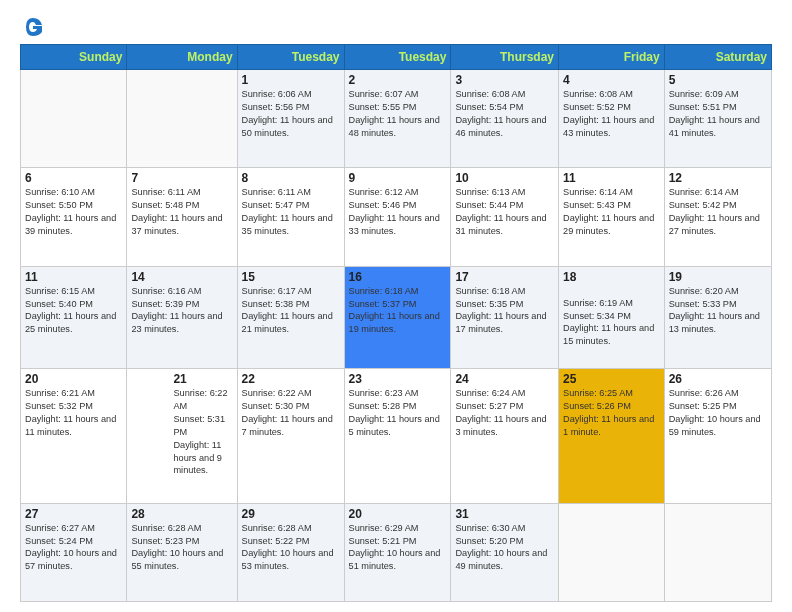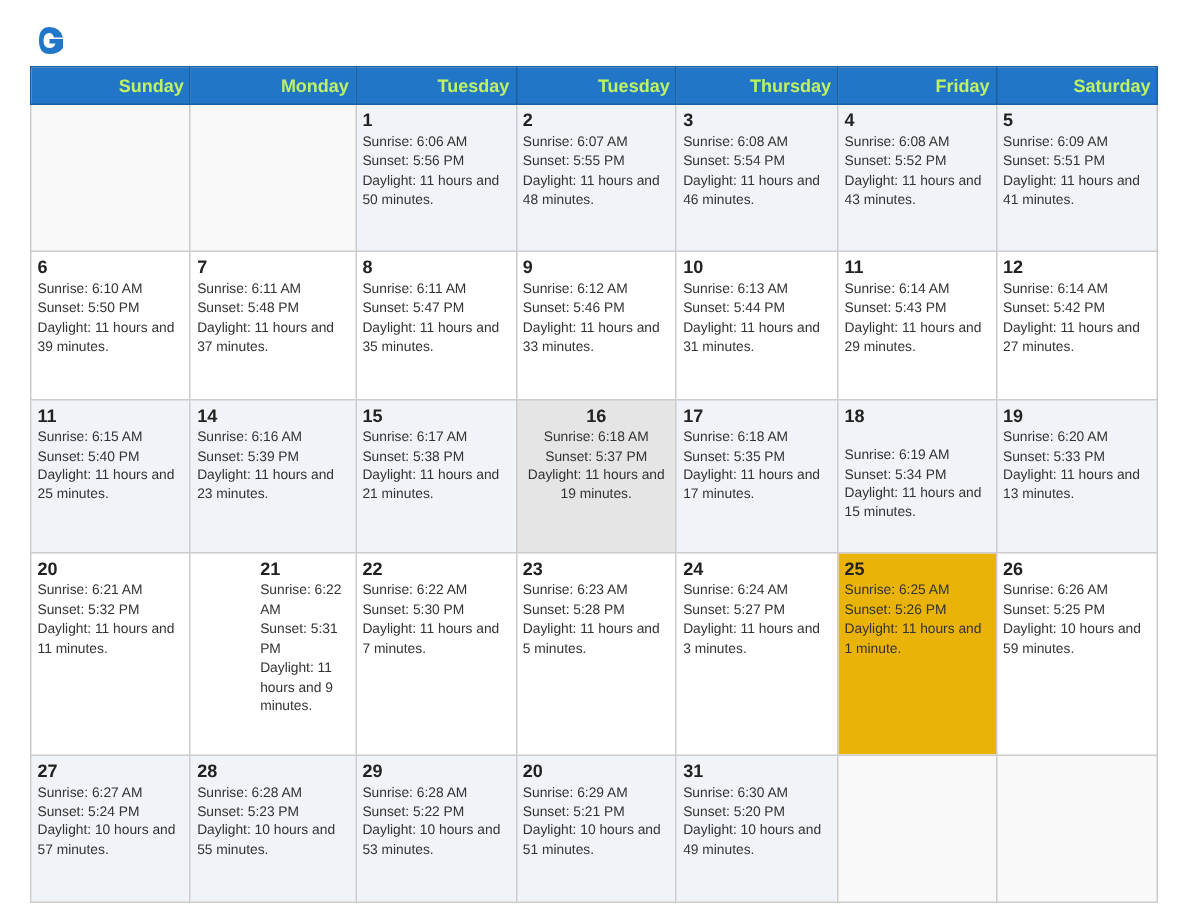--- a/index.html
+++ b/index.html
@@ -227,21 +227,21 @@
             <div class="day-info" style="white-space: pre-line;">Sunrise: 6:16 AM
 Sunset: 5:39 PM
 Daylight: 11 hours and 23 minutes.</div>
           </td>
           <td style="background: rgb(240, 244, 248);">
             <span class="day-number">15</span>
             <div class="day-info" style="white-space: pre-line;">Sunrise: 6:17 AM
 Sunset: 5:38 PM
 Daylight: 11 hours and 21 minutes.</div>
           </td>
-          <td style="background: #e5e5e5; text-align: center;">
+          <td style="background: #3b82f6;">
             <span class="day-number">16</span>
             <div class="day-info" style="white-space: pre-line;">Sunrise: 6:18 AM
 Sunset: 5:37 PM
 Daylight: 11 hours and 19 minutes.</div>
           </td>
           <td style="background: rgb(240, 244, 248);">
             <span class="day-number">17</span>
             <div class="day-info" style="white-space: pre-line;">Sunrise: 6:18 AM
 Sunset: 5:35 PM
 Daylight: 11 hours and 17 minutes.</div>

